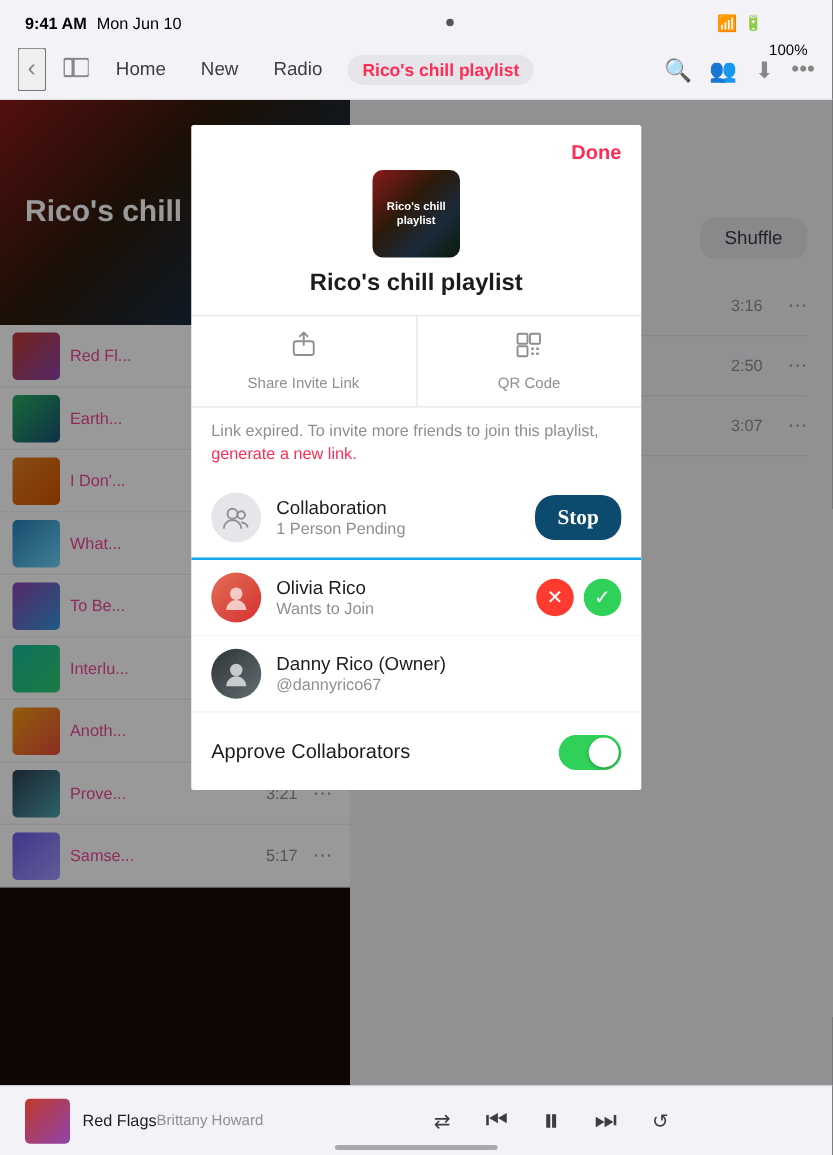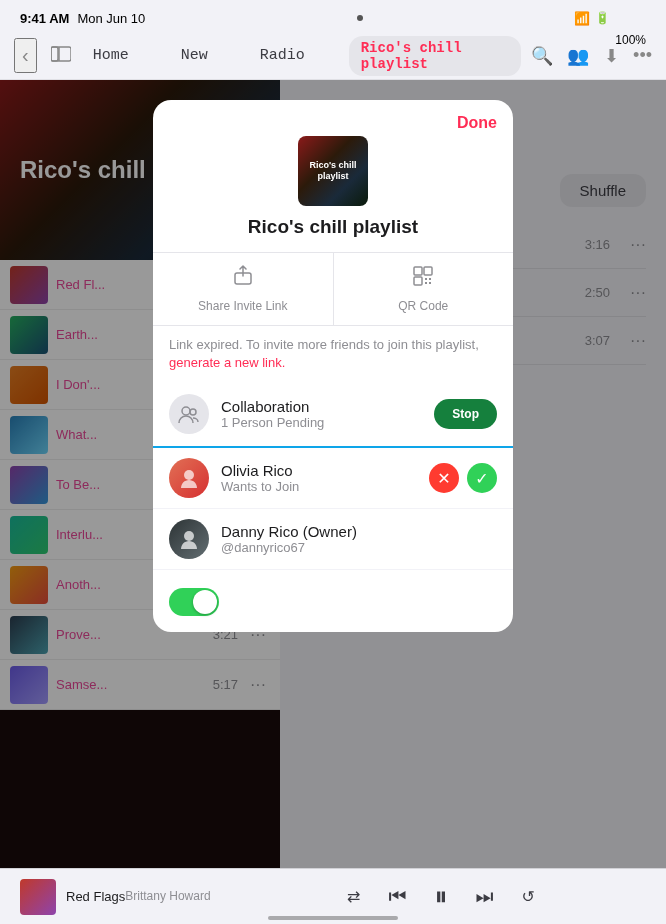--- a/index.html
+++ b/index.html
@@ -60,23 +60,22 @@
     }
     .nav-sidebar-btn {
       background: none;
       border: none;
       cursor: pointer;
       padding: 4px;
     }
     .nav-tabs {
       display: flex;
       align-items: center;
-      gap: 36px;
+      gap: 12px;
       flex: 1;
-      font-family: Liberation Mono, monospace;
     }
     .nav-tab {
       font-size: 15px;
       color: #3c3c43;
       font-weight: 400;
       cursor: pointer;
       padding: 4px 8px;
     }
     .nav-tab.active {
       color: #ff2d55;
@@ -259,21 +258,21 @@
       background: rgba(0,0,0,0.4);
       display: flex;
       align-items: flex-start;
       justify-content: center;
       padding-top: 20px;
       z-index: 100;
     }
 
     .modal {
       background: #fff;
-      border-radius: 18px;
+      border-radius: 2px;
       width: 360px;
       max-height: 540px;
       overflow-y: auto;
       position: relative;
     }
 
     .modal-header {
       display: flex;
       justify-content: flex-end;
       padding: 14px 16px 0;
@@ -380,28 +379,29 @@
     .collab-title {
       font-size: 15px;
       font-weight: 500;
       color: #1c1c1e;
     }
     .collab-subtitle {
       font-size: 13px;
       color: #8e8e93;
     }
     .stop-btn {
-      background: #15803d;
+      background: #0c4a6e;
       color: #fff;
       border: none;
       border-radius: 16px;
       padding: 8px 18px;
-      font-size: 12px;
+      font-size: 17px;
       font-weight: 600;
       cursor: pointer;
+      font-family: Liberation Serif, serif;
     }
 
     
     .person-row {
       display: flex;
       align-items: center;
       padding: 10px 16px;
       border-bottom: 1px solid #f2f2f7;
     }
     .person-avatar {
@@ -811,20 +811,21 @@
           </svg>
         </div>
         <div class="person-info">
           <div class="person-name">Danny Rico (Owner)</div>
           <div class="person-status">@dannyrico67</div>
         </div>
       </div>
 
       <div class="share-options-section">
         <div class="share-option-row">
+          <span class="share-option-title">Approve Collaborators</span>
           <button class="toggle">
             <div class="toggle-knob"></div>
           </button>
         </div>
 
       </div>
 
     </div>
   </div>
 

